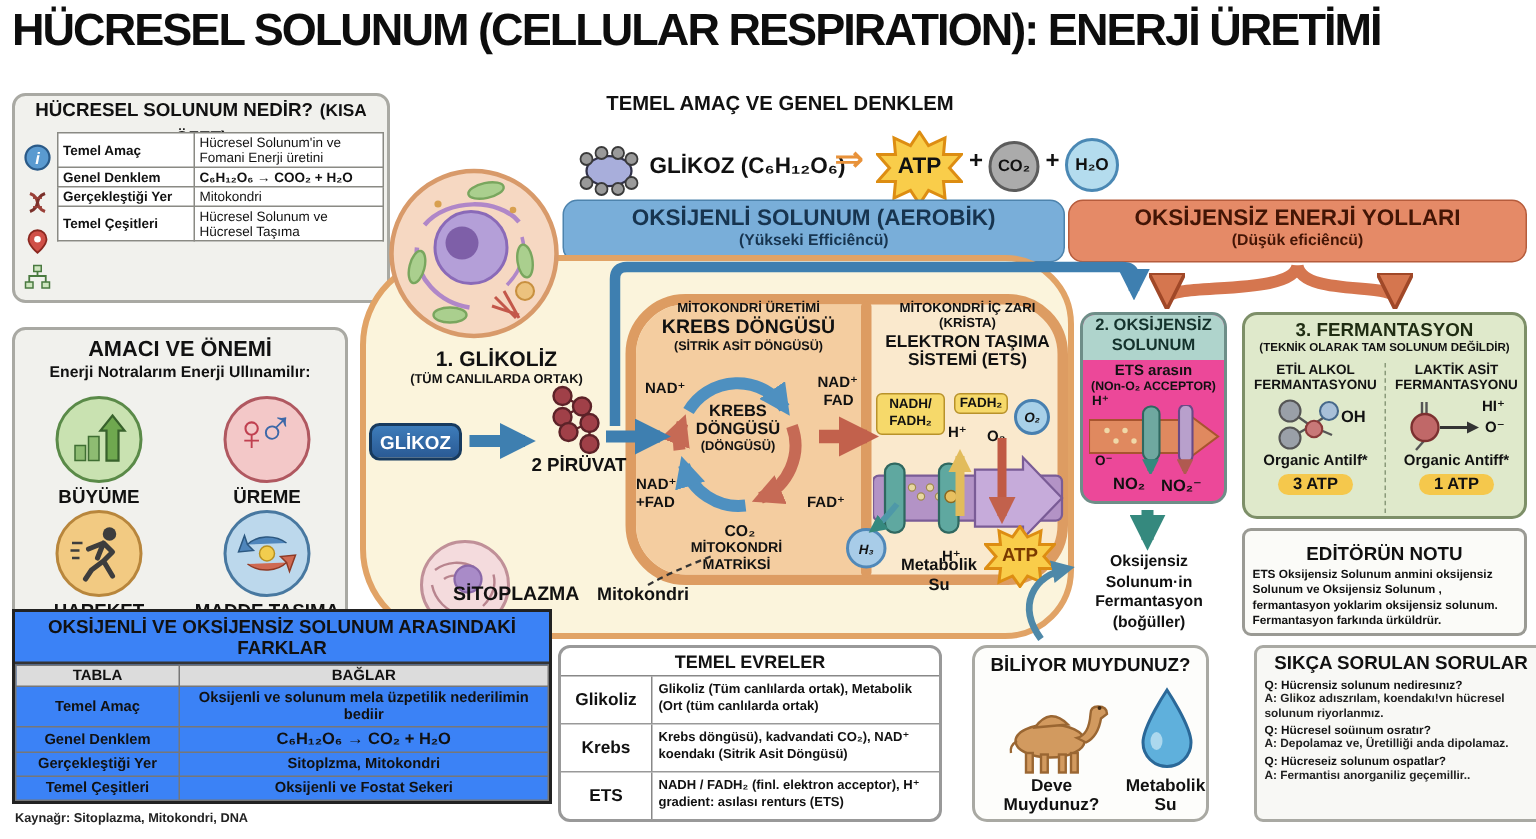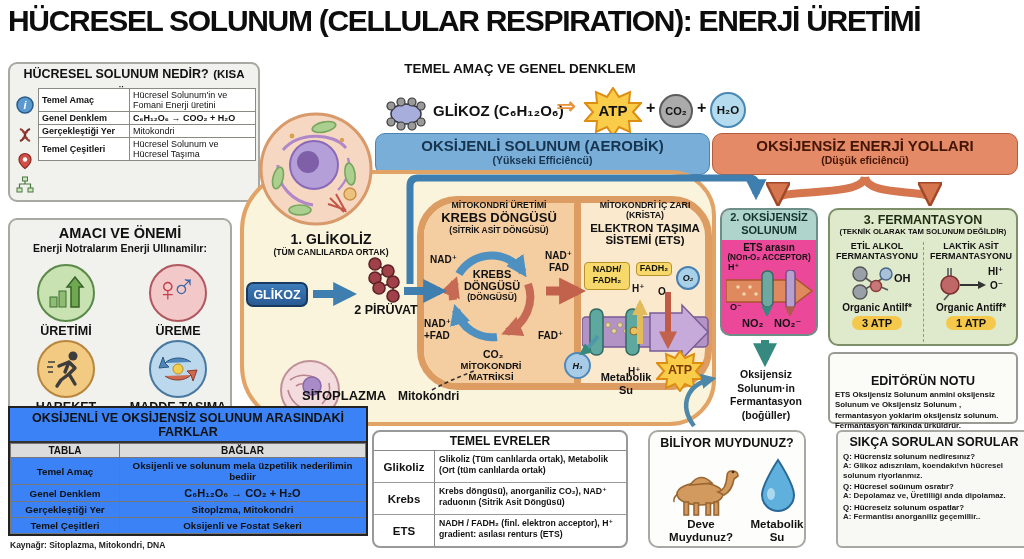--- a/index.html
+++ b/index.html
@@ -61,21 +61,21 @@
 
   
   #box3{left:828px;top:208px;width:190px;height:138px;background:#dfe9cb;border:2px solid #7d8f68;border-radius:10px;box-sizing:border-box;}
   #box3 .dash{position:absolute;left:93px;top:32px;height:100px;border-left:1.5px dashed #8a9a7a;}
   .ferm-col{position:absolute;top:31px;width:90px;text-align:center;}
   .ferm-ttl{font-weight:800;font-size:9px;line-height:1.15;}
   .atp-pill{display:inline-block;background:#f5c84c;border-radius:10px;padding:1px 10px;font-weight:800;font-size:11px;margin-top:3px;}
 
   
   #editor{left:828px;top:352px;width:190px;height:72px;background:#fbfbf8;border:2px solid #9a9a94;border-radius:6px;box-sizing:border-box;}
-  #editor .ttl{font-size:12.5px;margin-top:20px;}
+  #editor .ttl{font-size:12.5px;margin-top:8px;}
   #editor .body{font-size:7.9px;font-weight:bold;line-height:1.3;padding:2px 5px 0 5px;}
 
   
   #farklar{left:8px;top:406px;width:360px;background:#3b82f6;border:2.5px solid #222;box-sizing:border-box;}
   #farklar .ttl{font-size:12.5px;padding:3px 0 2px;border-bottom:2px solid #333;}
   #farklar table{width:100%;border-collapse:collapse;}
   #farklar th{background:#dcdcdc;font-size:10px;border:1px solid #777;padding:1px;}
   #farklar td{border:1px solid #777;font-size:9.8px;font-weight:bold;text-align:center;padding:2px 2px;}
   #farklar td.lab{width:104px;}
   #farklar-note{left:10px;top:540px;font-size:8.5px;font-weight:600;color:#222;}
@@ -203,21 +203,21 @@
   <div class="ctr b sub">Enerji Notralarım Enerji Ullınamilır:</div>
   <div class="amaci-grid">
     <div class="amaci-cell">
       <div class="amaci-ic" style="background:#c9e2b1;border:2.5px solid #5a8a48">
         <svg width="40" height="40">
             <rect x="4" y="24" width="7" height="10" fill="#8ebc72" stroke="#3f6e33"></rect>
             <rect x="13" y="18" width="7" height="16" fill="#8ebc72" stroke="#3f6e33"></rect>
             <polygon points="29,4 37,14 33,14 33,34 25,34 25,14 21,14" fill="#6fa84f" stroke="#38622c" stroke-width="1.5"></polygon>
           </svg>
       </div>
-      <div class="amaci-lab">ÜRETİMİ</div>
+      <div class="amaci-lab">BÜYÜME</div>
     </div>
     <div class="amaci-cell">
       <div class="amaci-ic" style="background:#f3c8c8;border:2.5px solid #b05860">
         <span style="position:absolute;left:4px;top:4px;font-size:34px;color:#c04050;font-weight:bold">♀</span>
         <span style="position:absolute;left:20px;top:0px;font-size:34px;color:#3c68a8;font-weight:bold">♂</span>
       </div>
       <div class="amaci-lab">ÜREME</div>
     </div>
     <div class="amaci-cell">
       <div class="amaci-ic" style="background:#f2ca82;border:2.5px solid #b8863c">
@@ -503,21 +503,21 @@
 <div class="abs" id="farklar-note">Kaynağr: Sitoplazma, Mitokondri, DNA</div>
 
 <div class="abs" id="evreler">
   <div class="ctr b ttl">TEMEL EVRELER</div>
   <div class="evre-row" style="height:31px">
     <div class="evre-lab">Glikoliz</div>
     <div class="evre-val">Glikoliz (Tüm canlılarda ortak), Metabolik (Ort (tüm canlılarda ortak)</div>
   </div>
   <div class="evre-row" style="height:31px">
     <div class="evre-lab">Krebs</div>
-    <div class="evre-val">Krebs döngüsü), anorganiliz CO₂), NAD⁺ raduonın (Sitrik Asit Döngüsü)</div>
+    <div class="evre-val">Krebs döngüsü), kadvandati CO₂), NAD⁺ koendakı (Sitrik Asit Döngüsü)</div>
   </div>
   <div class="evre-row" style="height:31px">
     <div class="evre-lab">ETS</div>
     <div class="evre-val">NADH / FADH₂ (finl. elektron acceptor), H⁺ gradient: asılası renturs (ETS)</div>
   </div>
 </div>
 
 <div class="abs" id="biliyor">
   <div class="ctr b ttl">BİLİYOR MUYDUNUZ?</div>
   <div class="abs" style="left:10px;top:28px">

